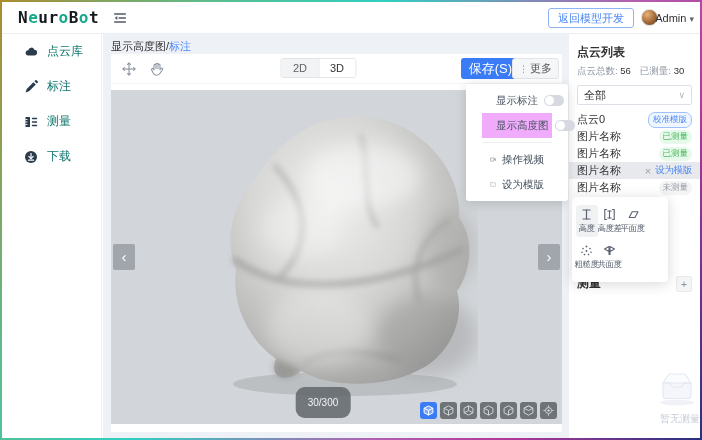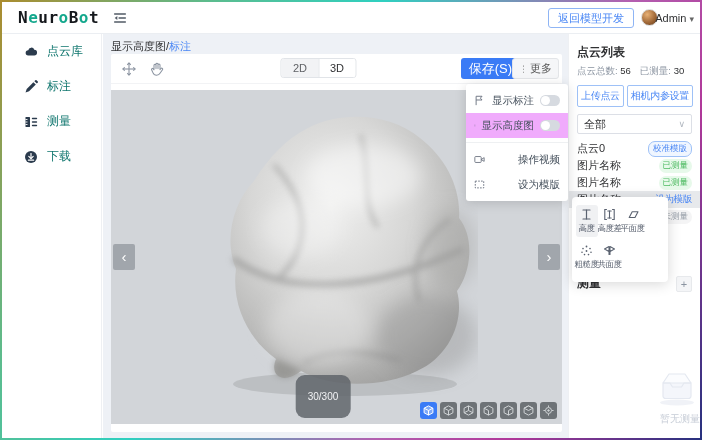--- a/index.html
+++ b/index.html
@@ -35,35 +35,35 @@
   .panicons span { width:16px; height:16px; display:inline-block; cursor:pointer; }
   .modes { position:absolute; left:46%; top:4px; transform:translateX(-50%); display:flex; border:1px solid #e1e4e8; border-radius:3px; overflow:hidden; font-size:11px; }
   .mode { padding:3px 11px; cursor:pointer; background:#f2f3f5; color:#606266; }
   .mode.sel { background:#fff; color:#303133; border-left:1px solid #e1e4e8; }
   .savebtn { position:absolute; right:42px; top:4px; height:21px; padding:0 8px; background:#3a7bf6; color:#fff; font-size:13px; border:none; border-radius:3px; cursor:pointer;margin-left:21px; }
   .morebtn { position:absolute; right:3px; top:4px; height:21px; padding:0 6px; background:#f5f6f8; color:#555; font-size:11px; border:1px solid #e3e5e8; border-radius:3px; cursor:pointer; }
   .morebtn .dots { font-size:9px; color:#888; margin-right:2px; }
 
   
   .menu { position:absolute; top:30px; right:-6px; width:102px; background:#fff; border-radius:3px;
-    box-shadow:0 2px 12px rgba(0,0,0,.15); padding:4px 0; z-index:9;text-align:right; }
+    box-shadow:0 2px 12px rgba(0,0,0,.15); padding:4px 16px; z-index:9;text-align:right; }
   .mitem { display:flex; align-items:center; gap:6px; height:25px; padding:0 8px; font-size:10.5px; color:#45505c; cursor:pointer; }
   .mitem.hl { background:#f0abfc; }
   .mitem .lbl { flex:1; white-space:nowrap; }
   .switch { width:20px; height:11px; border-radius:6px; background:#d6dae0; position:relative; flex:0 0 auto; cursor:pointer; }
   .switch::after { content:""; position:absolute; left:1px; top:1px; width:9px; height:9px; border-radius:50%; background:#fff; }
   .mdiv { height:1px; background:#eef0f2; margin:4px 0; }
 
   
   .cnv { position:absolute; left:0; right:0; top:36px; bottom:8px; background:#d2d5d9; overflow:hidden; }
   .navarrow { position:absolute; top:50%; margin-top:-13px; width:22px; height:26px; background:rgba(148,153,159,.78);
     border-radius:2px; color:#fff; font-size:15px; line-height:25px; text-align:center; cursor:pointer; user-select:none; }
   .navarrow.l { left:2px; } .navarrow.r { right:2px; }
   .pager { position:absolute; left:47%; transform:translateX(-50%); bottom:6px; background:rgba(93,98,104,.82);
-    color:#f2f3f5; font-size:10px; padding:16px 12px; border-radius:9px; }
+    color:#f2f3f5; font-size:10px; padding:10px 12px; border-radius:9px; }
   .cubes { position:absolute; right:5px; bottom:5px; display:flex; gap:3px; }
   .cube-btn { width:17px; height:17px; border-radius:3px; background:#6e7377; display:flex; align-items:center; justify-content:center; cursor:pointer; color:#cfd3d6; }
   .cube-btn.act { background:#3a7bf6; color:#fff; }
 
   
   .panel { position:absolute; right:0; top:32px; bottom:0; width:132px; background:#fff; border-left:1px solid #eef0f3; padding:8px; z-index:5; }
   .ptitle { font-size:12px; font-weight:bold; color:#303133; margin-top:2px; }
   .pstats { display:flex; gap:9px; margin-top:4px; font-size:9.5px; color:#8a93a0; white-space:nowrap; }
   .pstats b { color:#303133; font-weight:normal; }
   .pbtns { display:flex; gap:3px; margin-top:7px; }
@@ -311,24 +311,20 @@
       </div>
     </div>
   </div>
 
   <div class="panel">
     <div class="ptitle">点云列表</div>
     <div class="pstats">
       <span><span>点云总数:</span> <b>56</b></span>
       <span><span>已测量:</span> <b>30</b></span>
     </div>
-    <div class="pbtns">
-      <button class="obtn">上传点云</button>
-      <button class="obtn">相机内参设置</button>
-    </div>
     <div class="pselect">
       <span>全部</span>
       <span class="arr">∨</span>
     </div>
 
     <div class="plist">
       <div class="prow">
         <span>点云0</span>
         <span class="badge blue">校准模版</span>
       </div>

